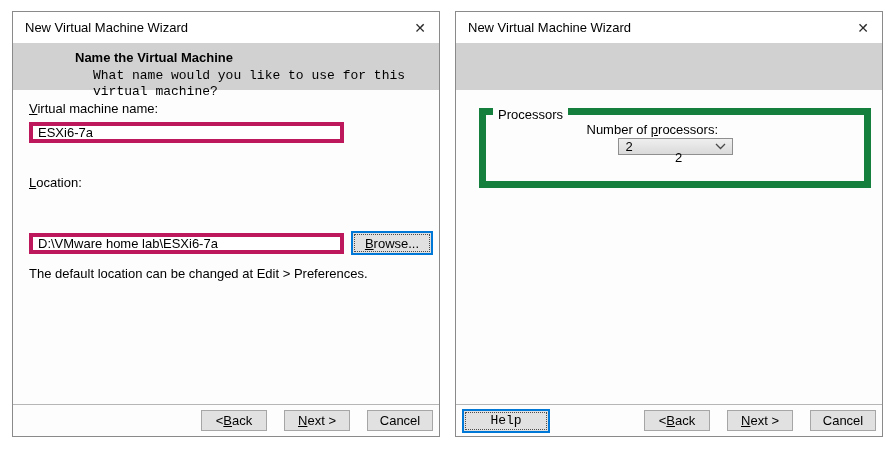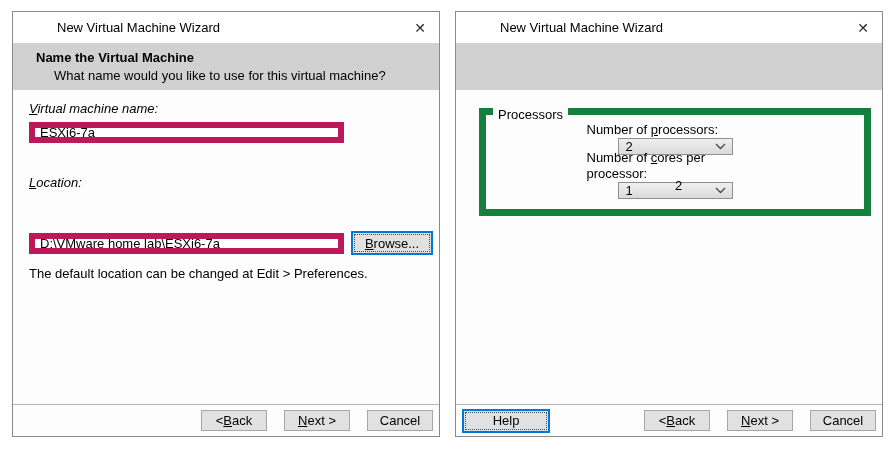--- a/index.html
+++ b/index.html
@@ -12,55 +12,55 @@
     position:absolute;top:11px;width:428px;height:426px;box-sizing:border-box;
     background:#fdfdfd;border:1px solid #8a8a8a;
   }
   .dialog.left{left:12px;}
   .dialog.right{left:455px;}
 
   .titlebar{
     height:31px;background:#ffffff;display:flex;align-items:center;
     padding:0 8px 0 12px;
   }
-  .titlebar .t-text{flex:0 0 auto;margin-left:32px;}
+  .titlebar .t-text{flex:0 0 auto;}
   .close-btn{
     margin-left:auto;width:22px;height:22px;display:flex;align-items:center;justify-content:center;
     font-size:14px;color:#2b2b2b;cursor:default;
   }
 
-  .hdr{height:47px;background:#d1d1d1;box-sizing:border-box;padding-top:7px;}
+  .hdr{height:47px;background:#d1d1d1;box-sizing:border-box;padding-top:7px;padding-left:39px;}
   .hdr-title{margin-left:23px;font-weight:700;line-height:16px;}
-  .hdr-sub{margin-left:41px;margin-top:2px;line-height:16px;}
+  .hdr-sub{margin-left:41px;margin-top:2px;line-height:16px;font-family:Liberation Mono, monospace;}
 
   .content{position:relative;padding:0 6px 0 16px;}
 
-  .field-label{margin-top:11px;margin-bottom:5px;line-height:16px;font-style:italic;}
+  .field-label{margin-top:11px;margin-bottom:5px;line-height:16px;}
   .field-label.second{margin-top:32px;}
   input.text{
     display:block;box-sizing:border-box;width:315px;height:21px;
-    border:6px solid #be185d;background:#ffffff;padding:0 5px;
+    border:4px solid #be185d;background:#ffffff;padding:0 5px;
     font-family:"Liberation Sans",sans-serif;font-size:13px;color:#000;outline:none;
   }
   .loc-row{display:flex;align-items:center;margin-top:40px;}
   .loc-row input.text{margin-right:7px;}
   .hint{margin-top:11px;line-height:16px;}
 
   .btn{
     box-sizing:border-box;height:21px;min-width:66px;padding:0 8px;
     background:#e1e1e1;border:1px solid #a6a6a6;
     display:inline-flex;align-items:center;justify-content:center;
     font-family:"Liberation Sans",sans-serif;font-size:13px;color:#000;cursor:default;
   }
   .btn-focus{
     height:24px;border:2px solid #0078d7;
     outline:1px dotted #4c4c4c;outline-offset:-4px;
   }
   .browse{width:82px;}
-  .help{width:88px;}
+  .help{width:88px;font-family:Liberation Mono, monospace;}
 
   .footer{
     position:absolute;left:0;right:0;bottom:0;height:32px;
     border-top:1px solid #b6b6b6;background:#fdfdfd;
     display:flex;align-items:center;padding:0 6px;box-sizing:border-box;
   }
   .footer .spacer{flex:1;}
   .footer .btn{margin-left:17px;}
   .footer .btn.help{margin-left:0;}
 
@@ -148,31 +148,20 @@
         <div class="combo">
           <span>2</span>
           <span class="chev">
             <svg width="11" height="7" viewBox="0 0 11 7">
                 <polyline points="1,1 5.5,5.5 10,1" fill="none" stroke="#4a4a4a" stroke-width="1.3"></polyline>
               </svg>
           </span>
         </div>
       </div>
 
-      <div class="gb-row">
-        <span class="gb-label"><span>Number of </span><span class="ak">c</span><span>ores per processor:</span></span>
-        <div class="combo">
-          <span>1</span>
-          <span class="chev">
-            <svg width="11" height="7" viewBox="0 0 11 7">
-                <polyline points="1,1 5.5,5.5 10,1" fill="none" stroke="#4a4a4a" stroke-width="1.3"></polyline>
-              </svg>
-          </span>
-        </div>
-      </div>
 
       <div class="gb-row">
         <span class="total-value">2</span>
       </div>
     </div>
   </div>
 
   <div class="footer">
     <button class="btn btn-focus help">Help</button>
     <span class="spacer"></span>

